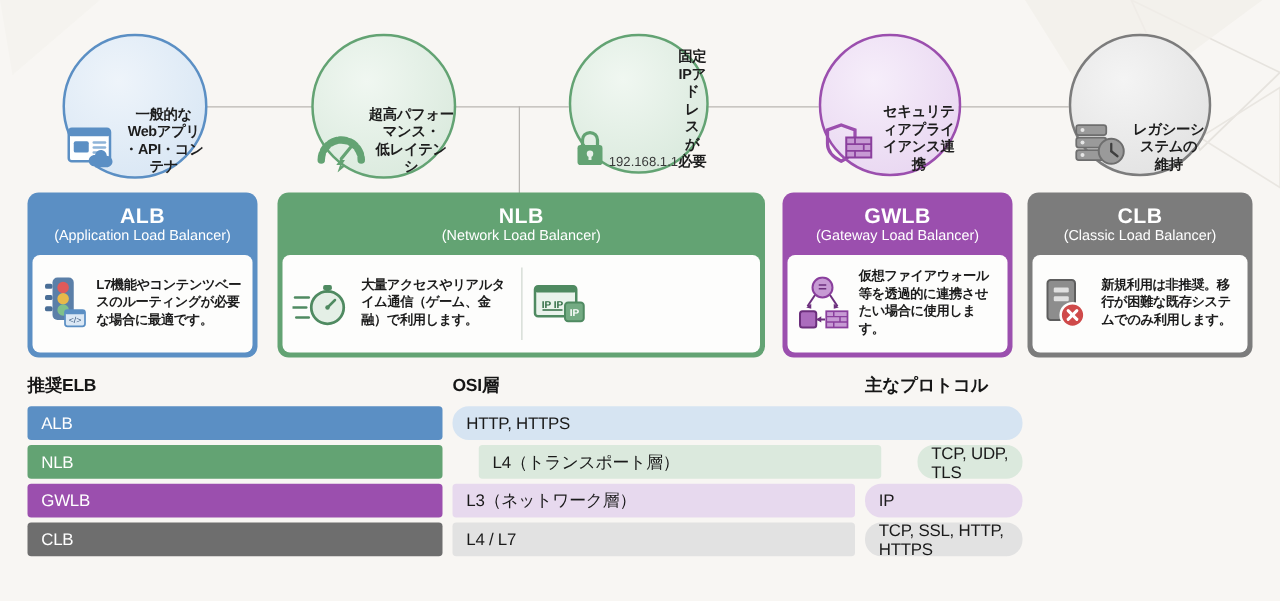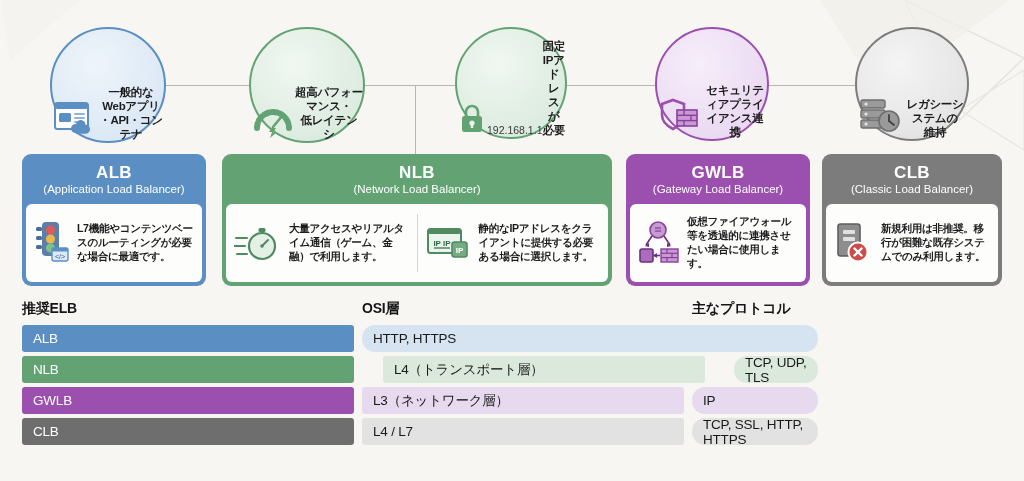--- a/index.html
+++ b/index.html
@@ -253,21 +253,20 @@
         <span class="panel-icon">
           <svg width="46" height="40" viewBox="0 0 46 40">
             <rect x="2" y="6" width="33" height="24" rx="2.5" fill="#eaf3ec" stroke="#4f8a61" stroke-width="2"></rect>
             <rect x="2" y="6" width="33" height="5" rx="2.5" fill="#4f8a61"></rect>
             <text x="16" y="23" font-size="8" font-weight="bold" fill="#2f6b42" text-anchor="middle" font-family="Liberation Sans, sans-serif">IP IP</text>
             <line x1="8" y1="25" x2="24" y2="25" stroke="#2f6b42" stroke-width="1.2"></line>
             <rect x="26" y="19" width="15" height="15" rx="2.5" fill="#74ab83" stroke="#4f8a61" stroke-width="1.6"></rect>
             <text x="33.5" y="30" font-size="8" font-weight="bold" fill="#ffffff" text-anchor="middle" font-family="Liberation Sans, sans-serif">IP</text>
           </svg>
         </span>
-        <span class="panel-text">静的なIPアドレスをクライアントに提供する必要ある場合に選択します。</span>
       </div>
     </div>
   </div>
 
   <div class="card card-gwlb" style="left:626px; top:154px; width:184px; height:132px;">
     <div class="card-title">
       <div class="abbr">GWLB</div>
       <div class="full">(Gateway Load Balancer)</div>
     </div>
     <div class="card-body">

